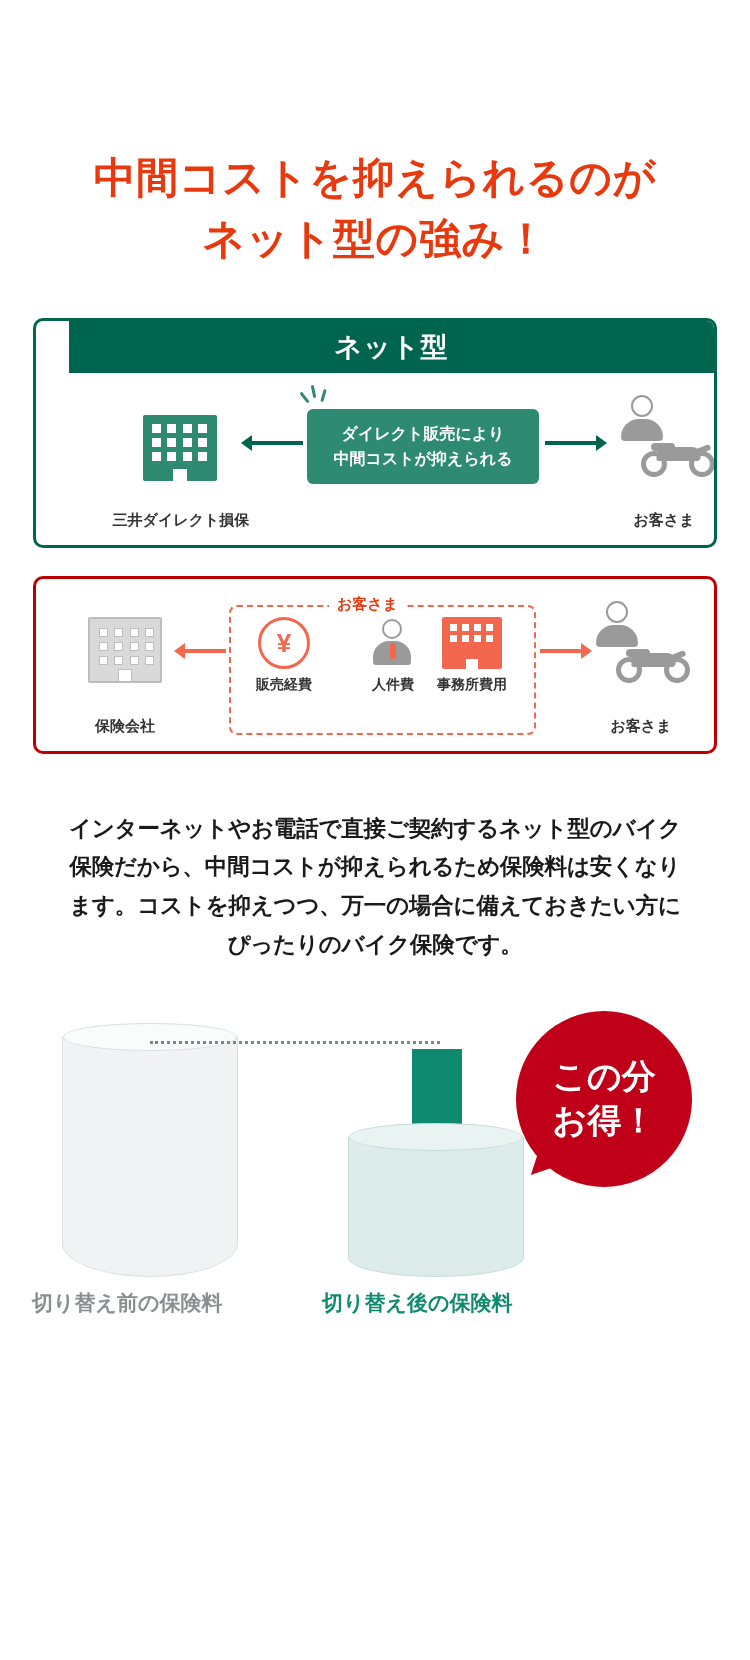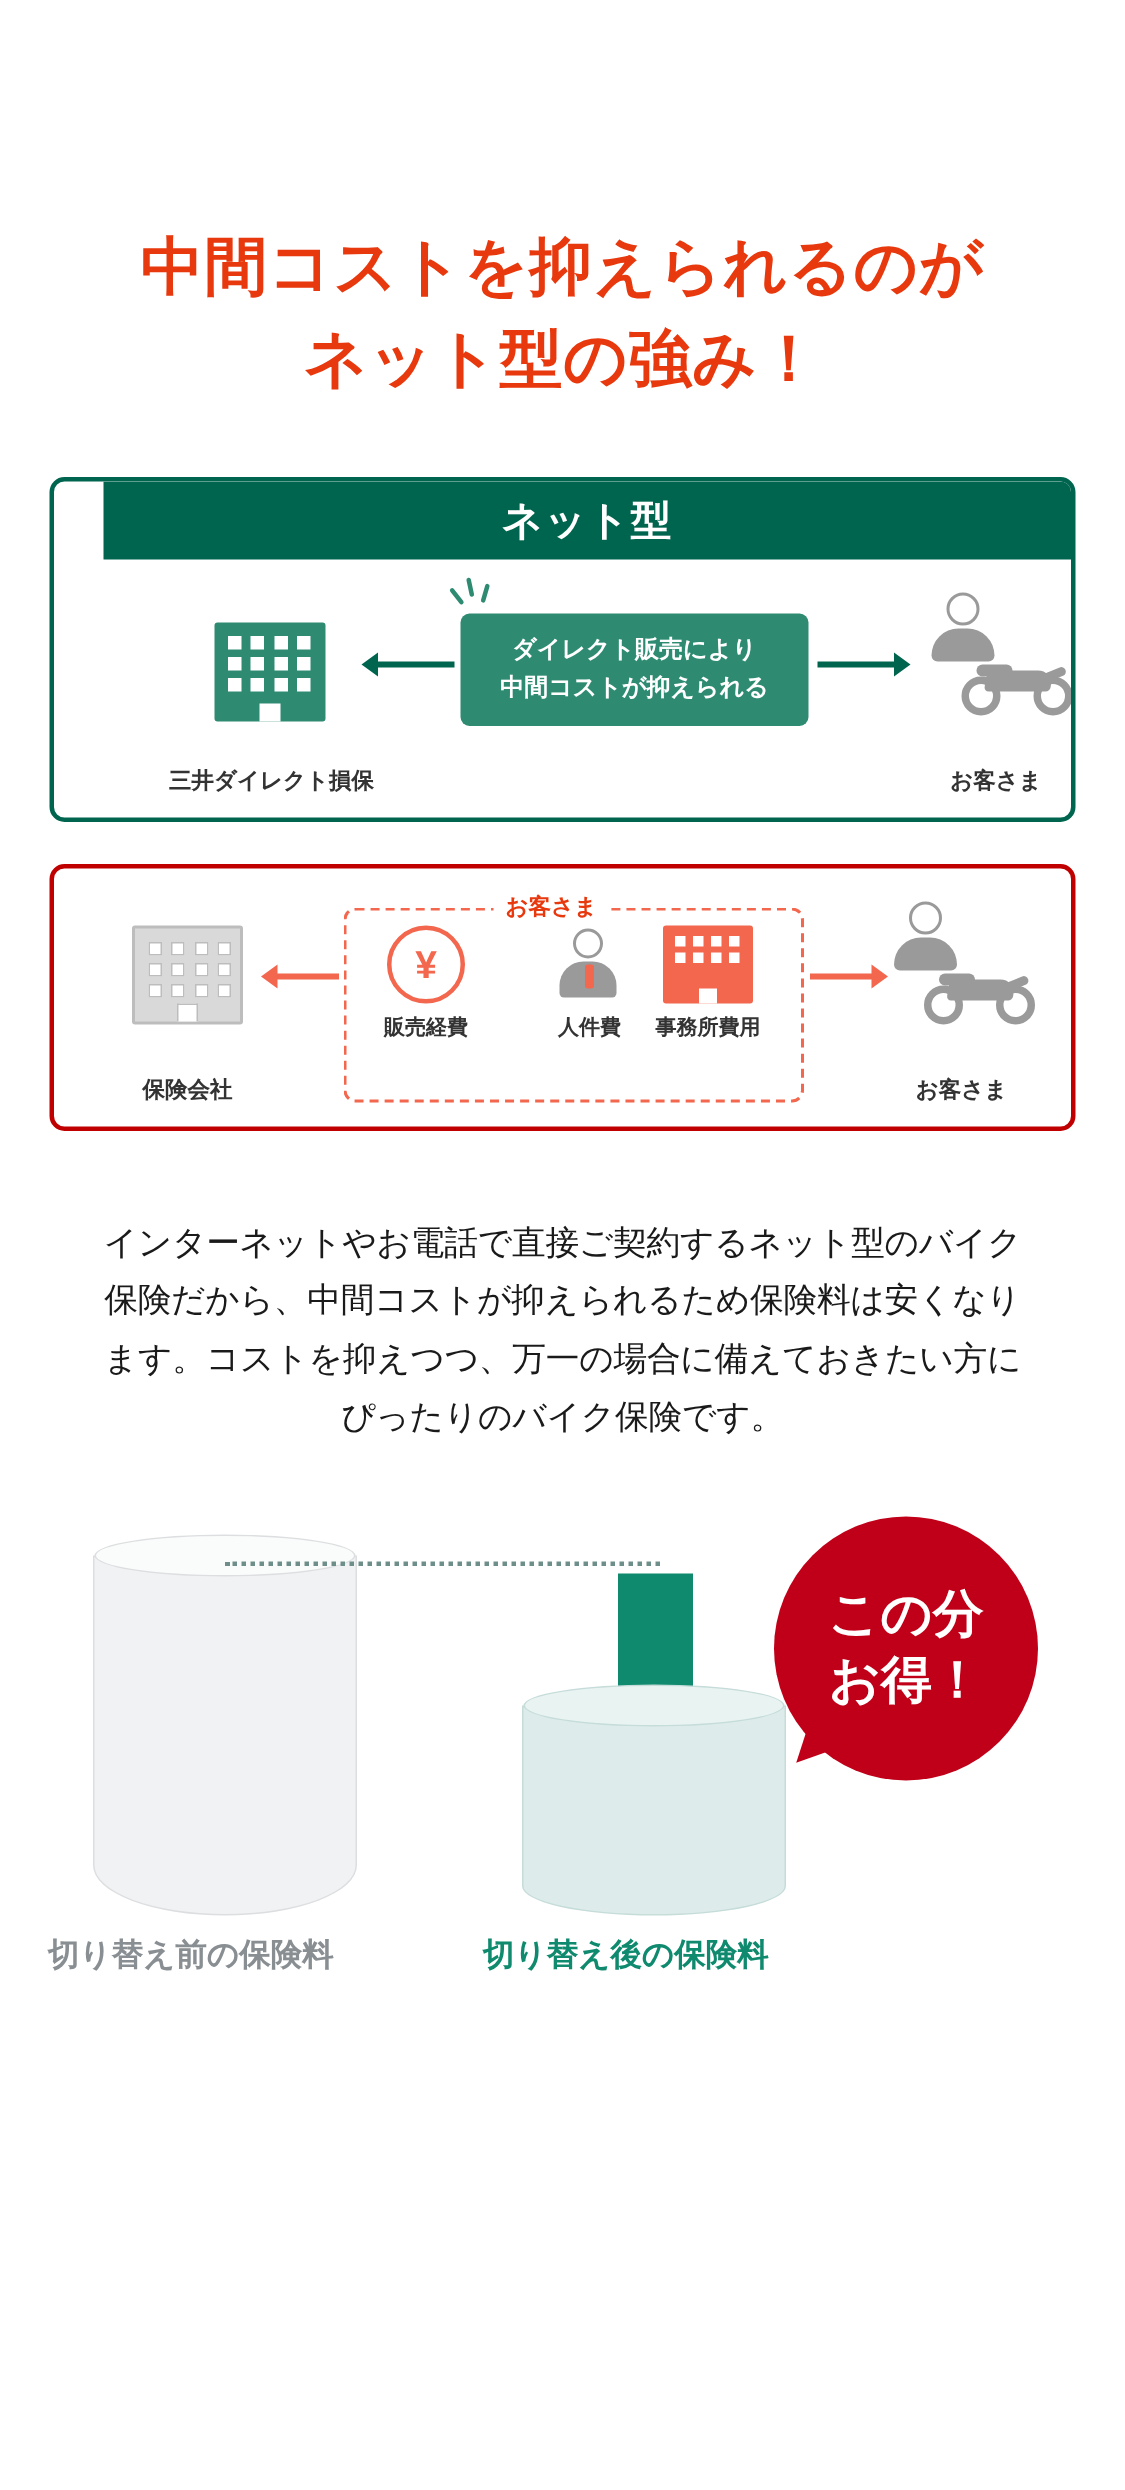--- a/index.html
+++ b/index.html
@@ -319,21 +319,21 @@
     width: 12px; height: 10px;
     background: #fff;
   }
 
   
   .body-copy {
     width: 630px;
     margin: 56px auto 16px;
     text-align: center;
     font-size: 22.5px;
-    font-weight: normal;
+    font-weight: bold;
     line-height: 1.72;
     color: #1a1a1a;
     letter-spacing: -0.2px;
   }
 
   
   .compare {
     position: relative;
     width: 750px;
     height: 340px;

